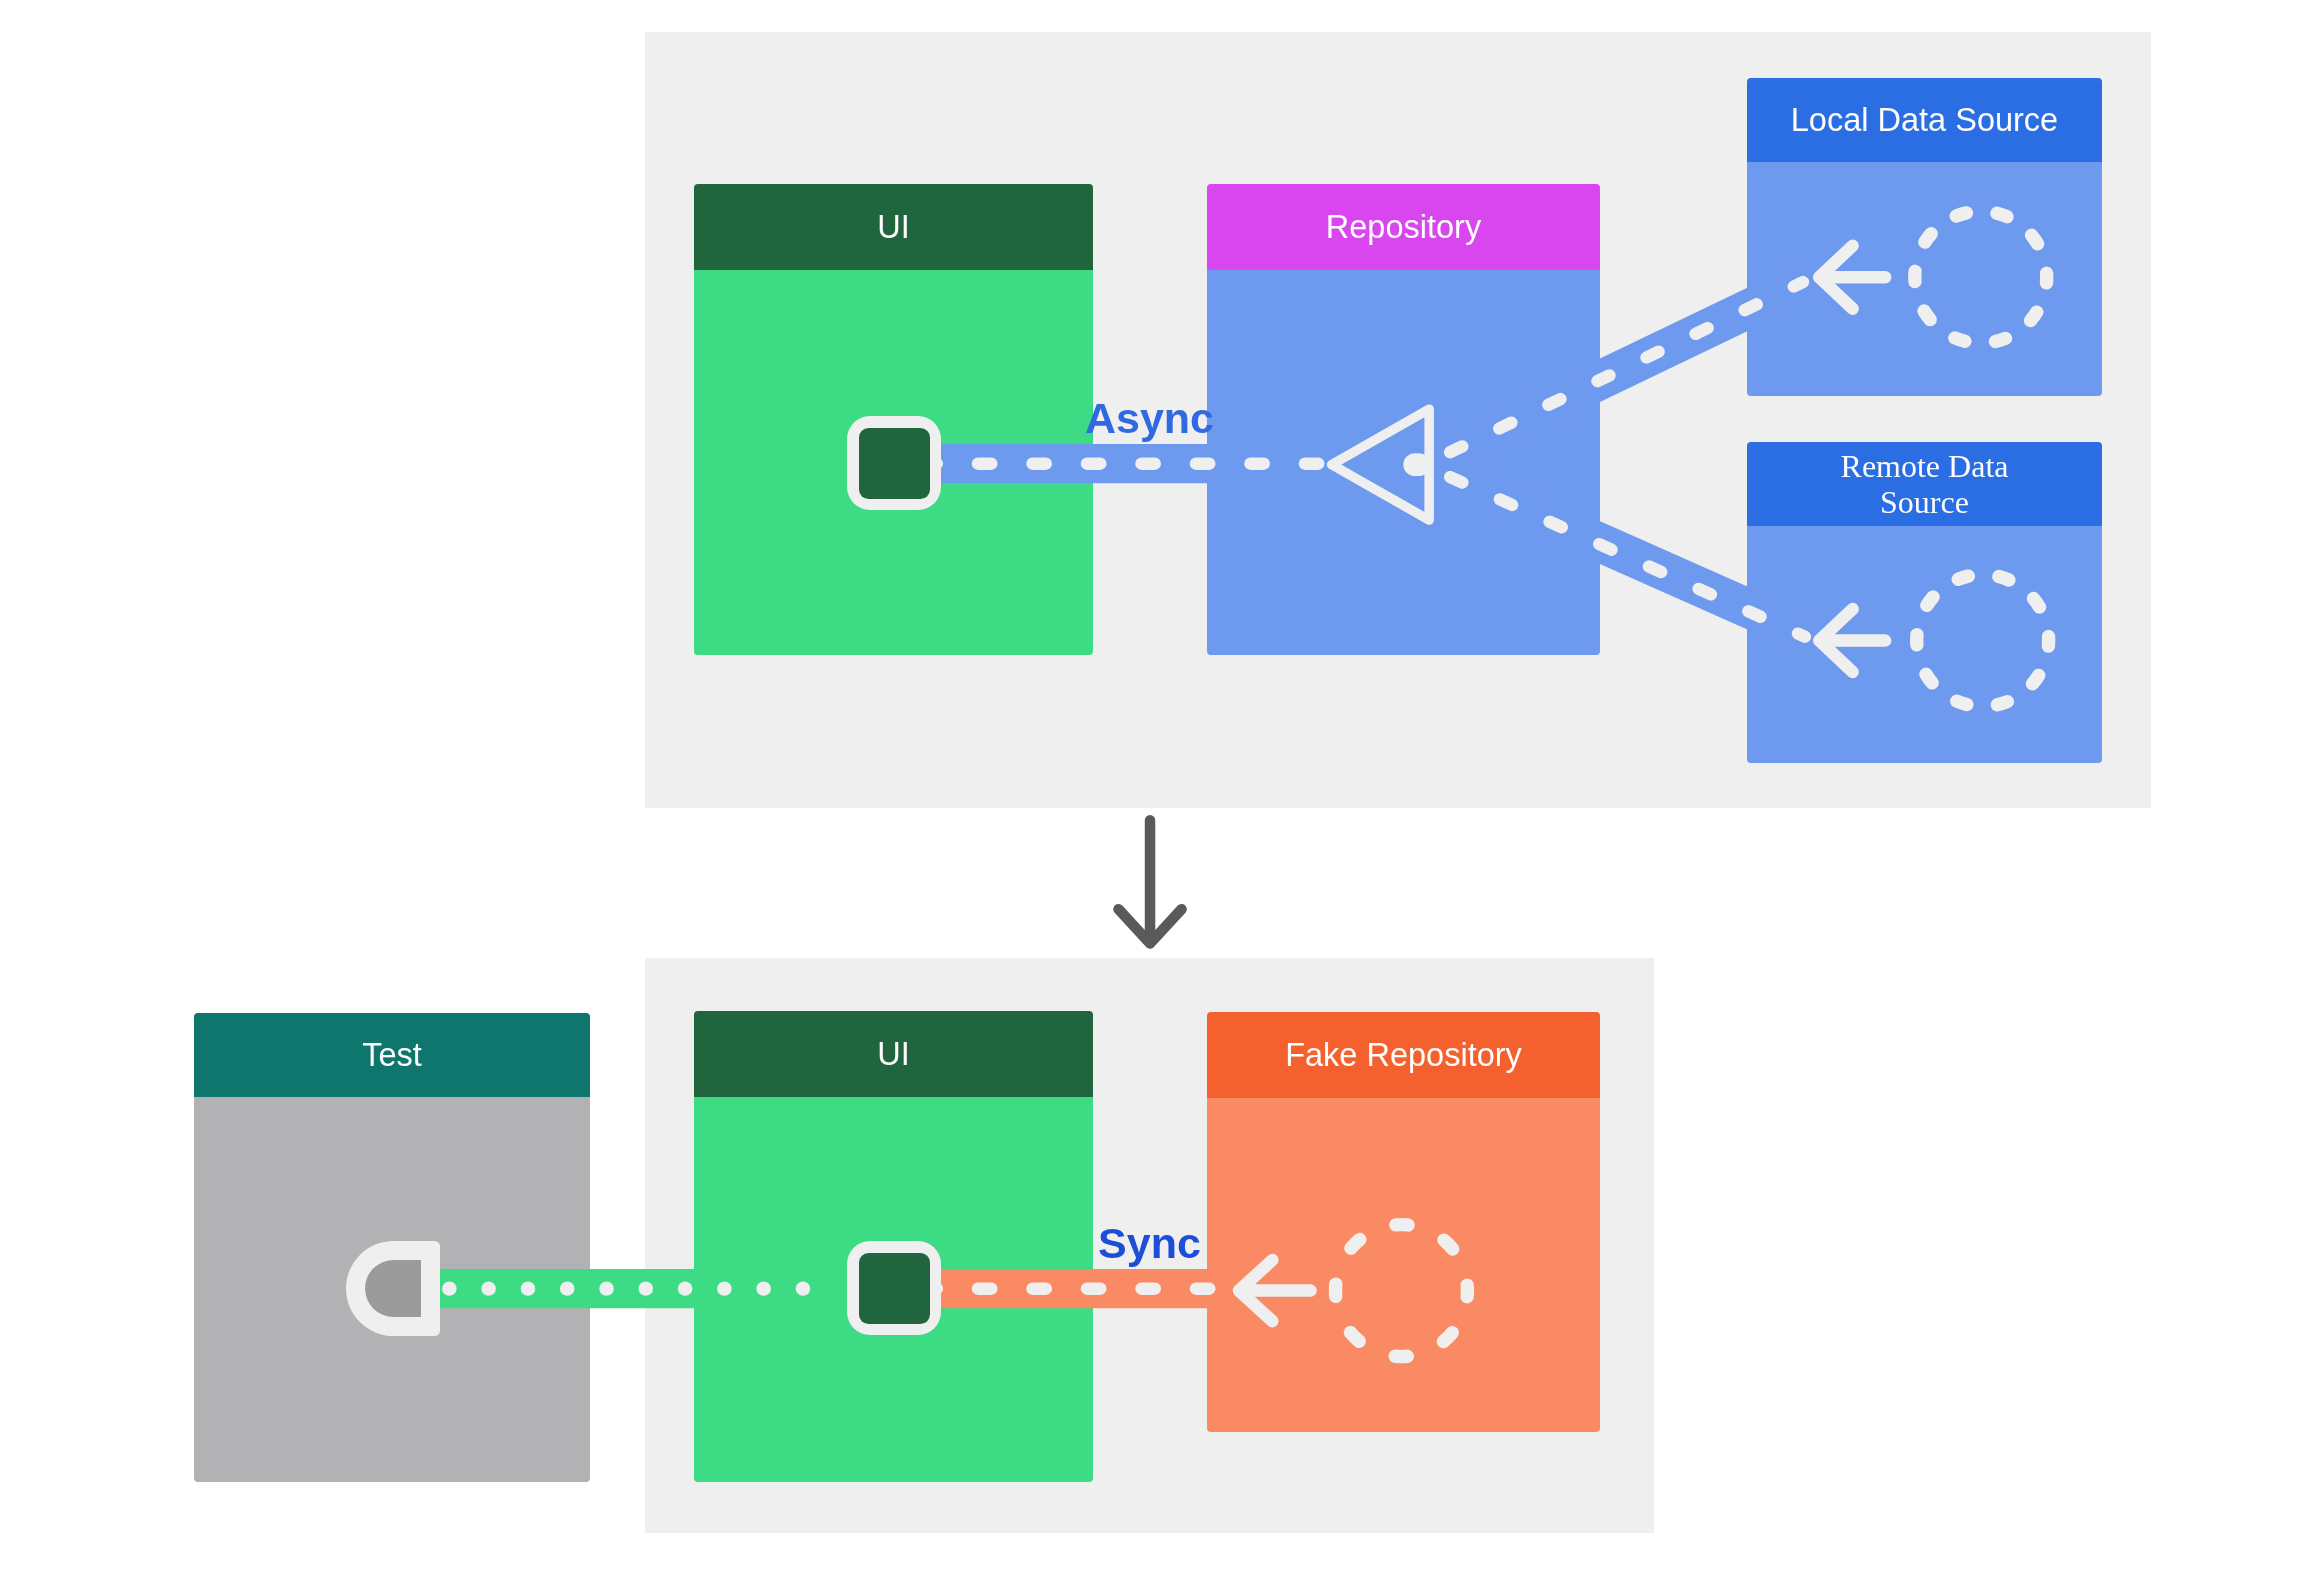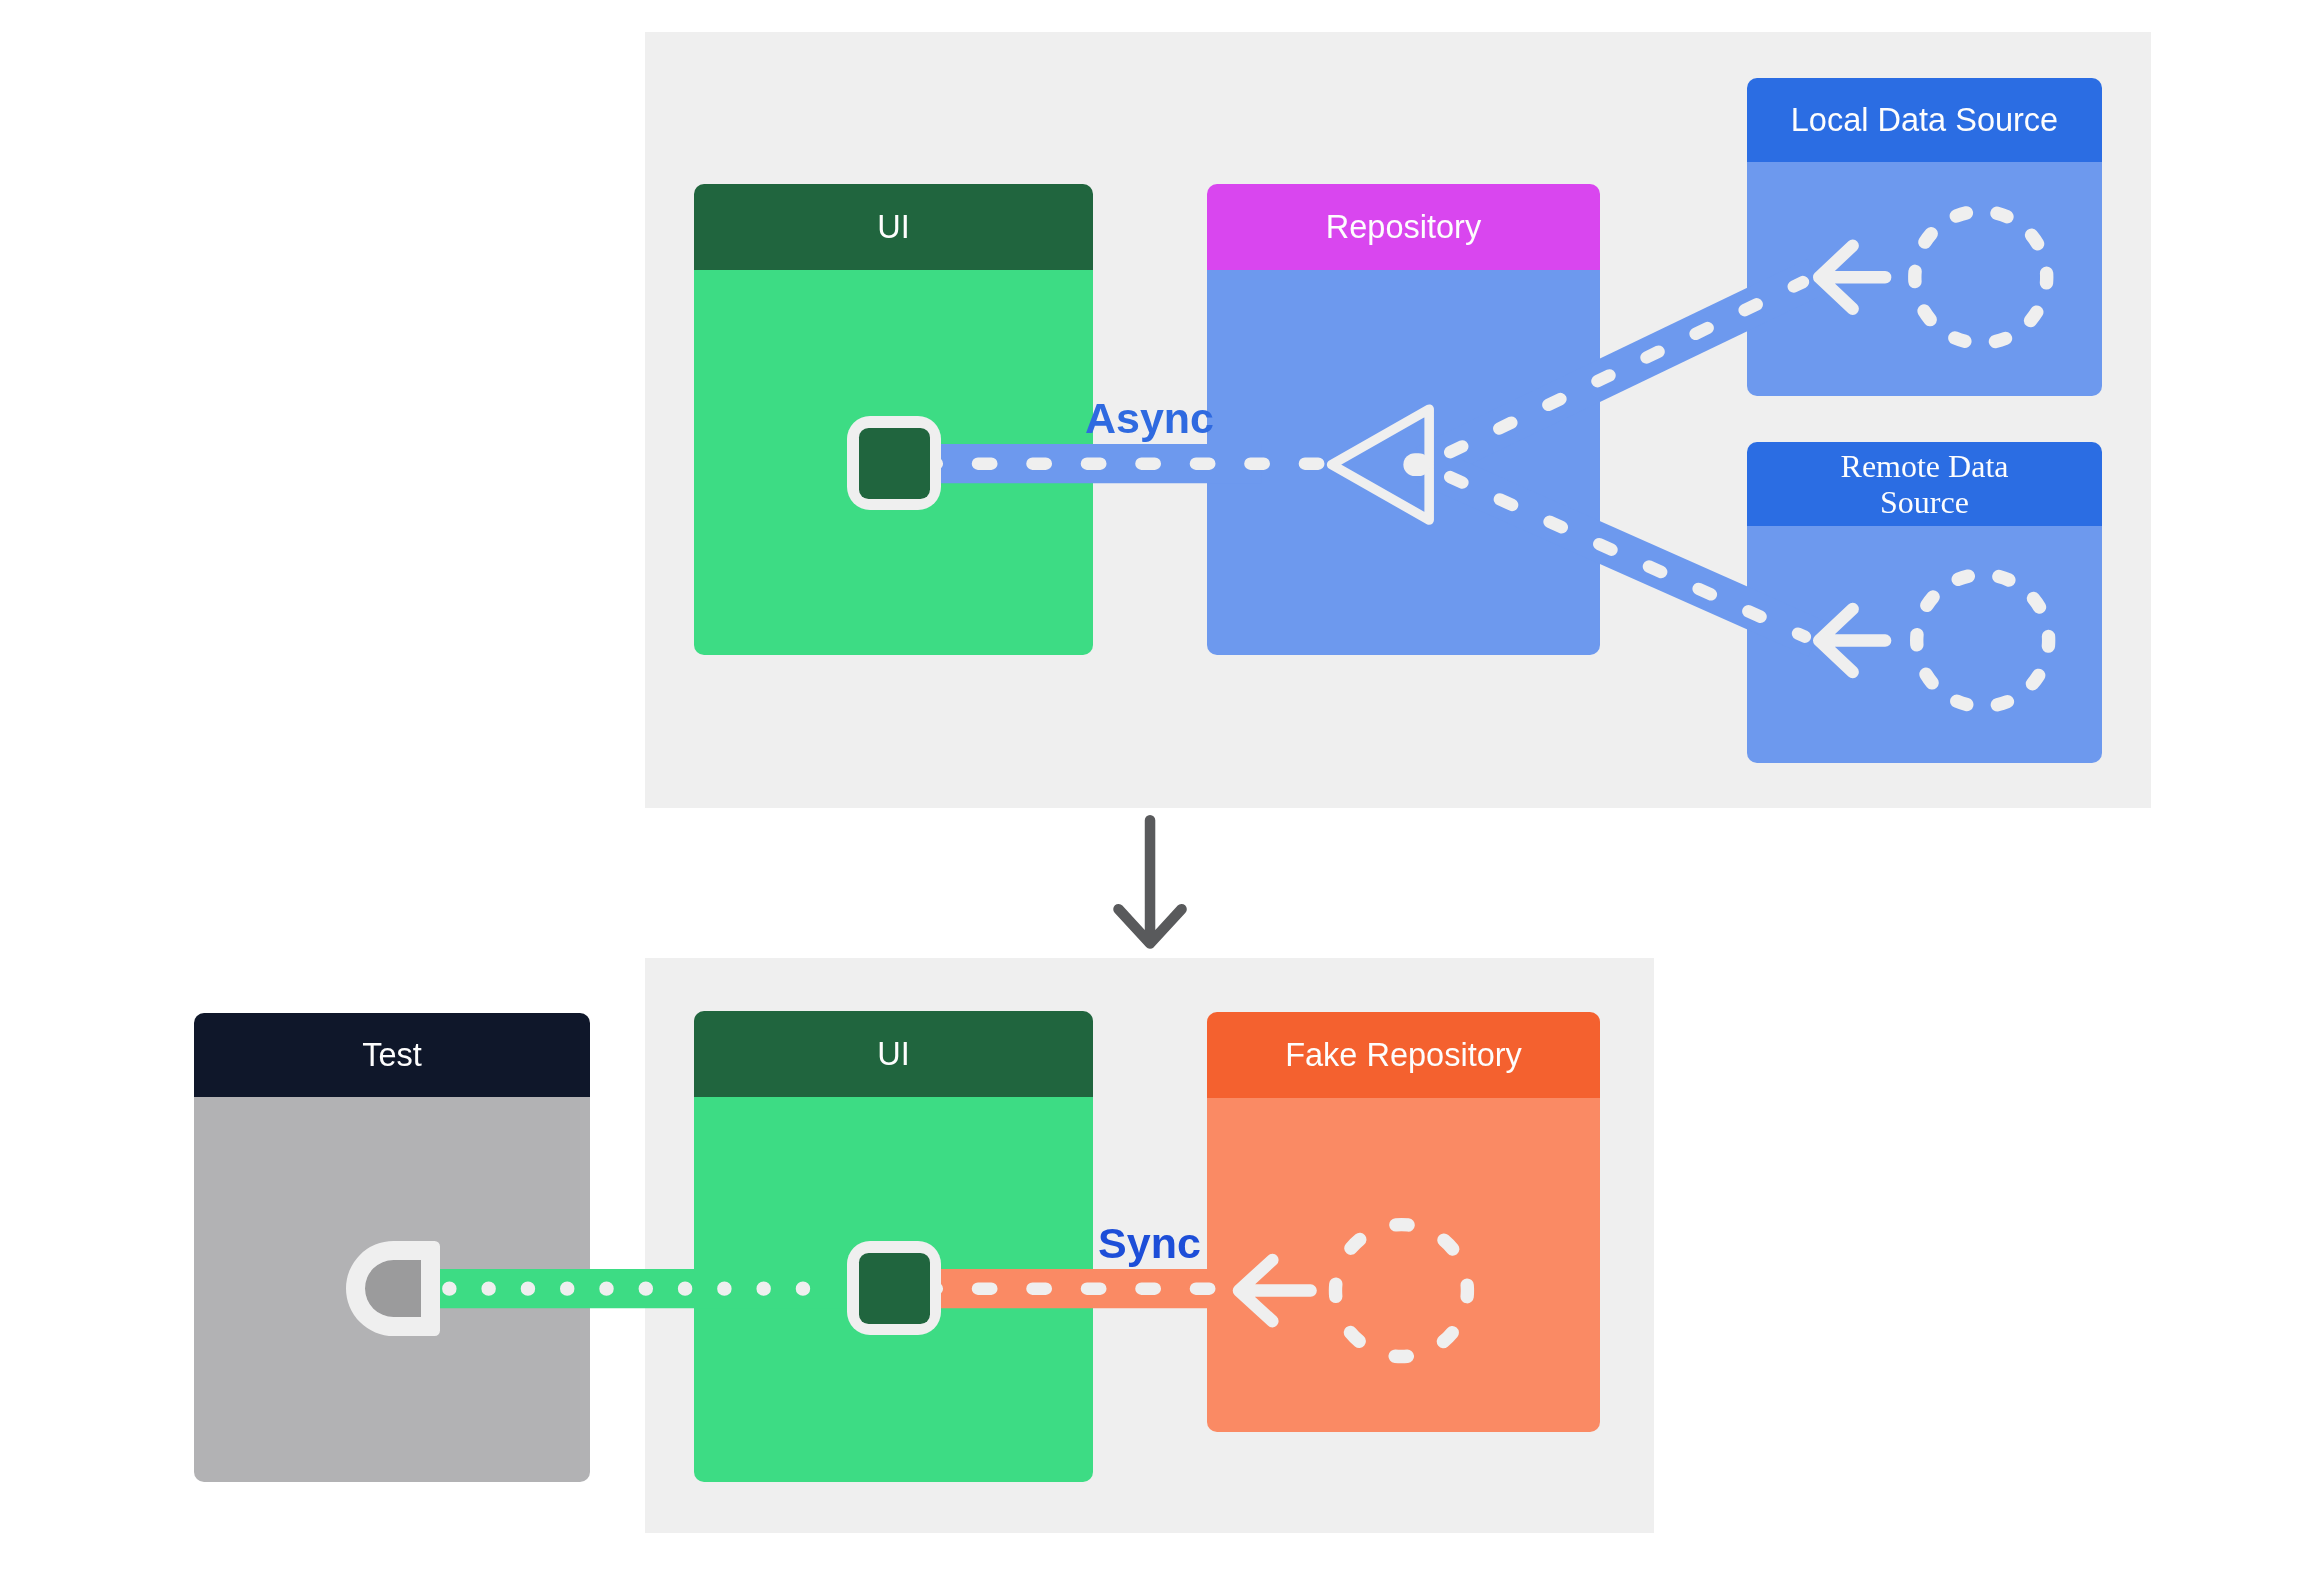--- a/index.html
+++ b/index.html
@@ -4,21 +4,21 @@
 <style>
   html,body{margin:0;padding:0;background:#ffffff;}
   .stage{
     position:relative;width:2323px;height:1586px;background:#ffffff;
     font-family:"Liberation Sans",sans-serif;overflow:hidden;
   }
   .panel{position:absolute;background:#efefef;}
   .panel-top{left:645px;top:32px;width:1506px;height:776px;}
   .panel-bottom{left:645px;top:958px;width:1009px;height:575px;}
 
-  .card{position:absolute;border-radius:10px;overflow:hidden;}
+  .card{position:absolute;border-radius:4px;overflow:hidden;}
   .card-header{
     position:absolute;left:0;top:0;width:100%;
     display:flex;align-items:center;justify-content:center;
     color:#fdfdfd;font-size:32.5px;line-height:36px;text-align:center;
   }
   .card-body{position:absolute;left:0;width:100%;}
 
   
   .card-ui-top{left:694px;top:184px;width:399px;height:471px;}
   .card-ui-bottom{left:694px;top:1011px;width:399px;height:471px;}
@@ -33,21 +33,21 @@
   
   .card-local{left:1747px;top:78px;width:355px;height:318px;}
   .card-remote{left:1747px;top:442px;width:355px;height:321px;}
   .blue-sm .card-header{height:84px;background:#2b6de3;}
   .blue-sm .card-body{top:84px;height:calc(100% - 84px);background:#6d99ee;}
   .card-remote .card-header{font-size:32px;line-height:36px;}
   .card-remote .title-wrap{max-width:239px;font-family:Liberation Serif, serif;}
 
   
   .card-test{left:194px;top:1013px;width:396px;height:469px;}
-  .gray .card-header{height:84px;background:#0f172a;}
+  .gray .card-header{height:84px;background:#0f766e;}
   .gray .card-body{top:84px;height:calc(100% - 84px);background:#b2b2b4;}
 
   
   .card-fake{left:1207px;top:1012px;width:393px;height:420px;}
   .orange .card-header{height:86px;background:#f4612f;}
   .orange .card-body{top:86px;height:calc(100% - 86px);background:#fa8a64;}
 
   .overlay{position:absolute;left:0;top:0;width:2323px;height:1586px;pointer-events:none;}
 
   

